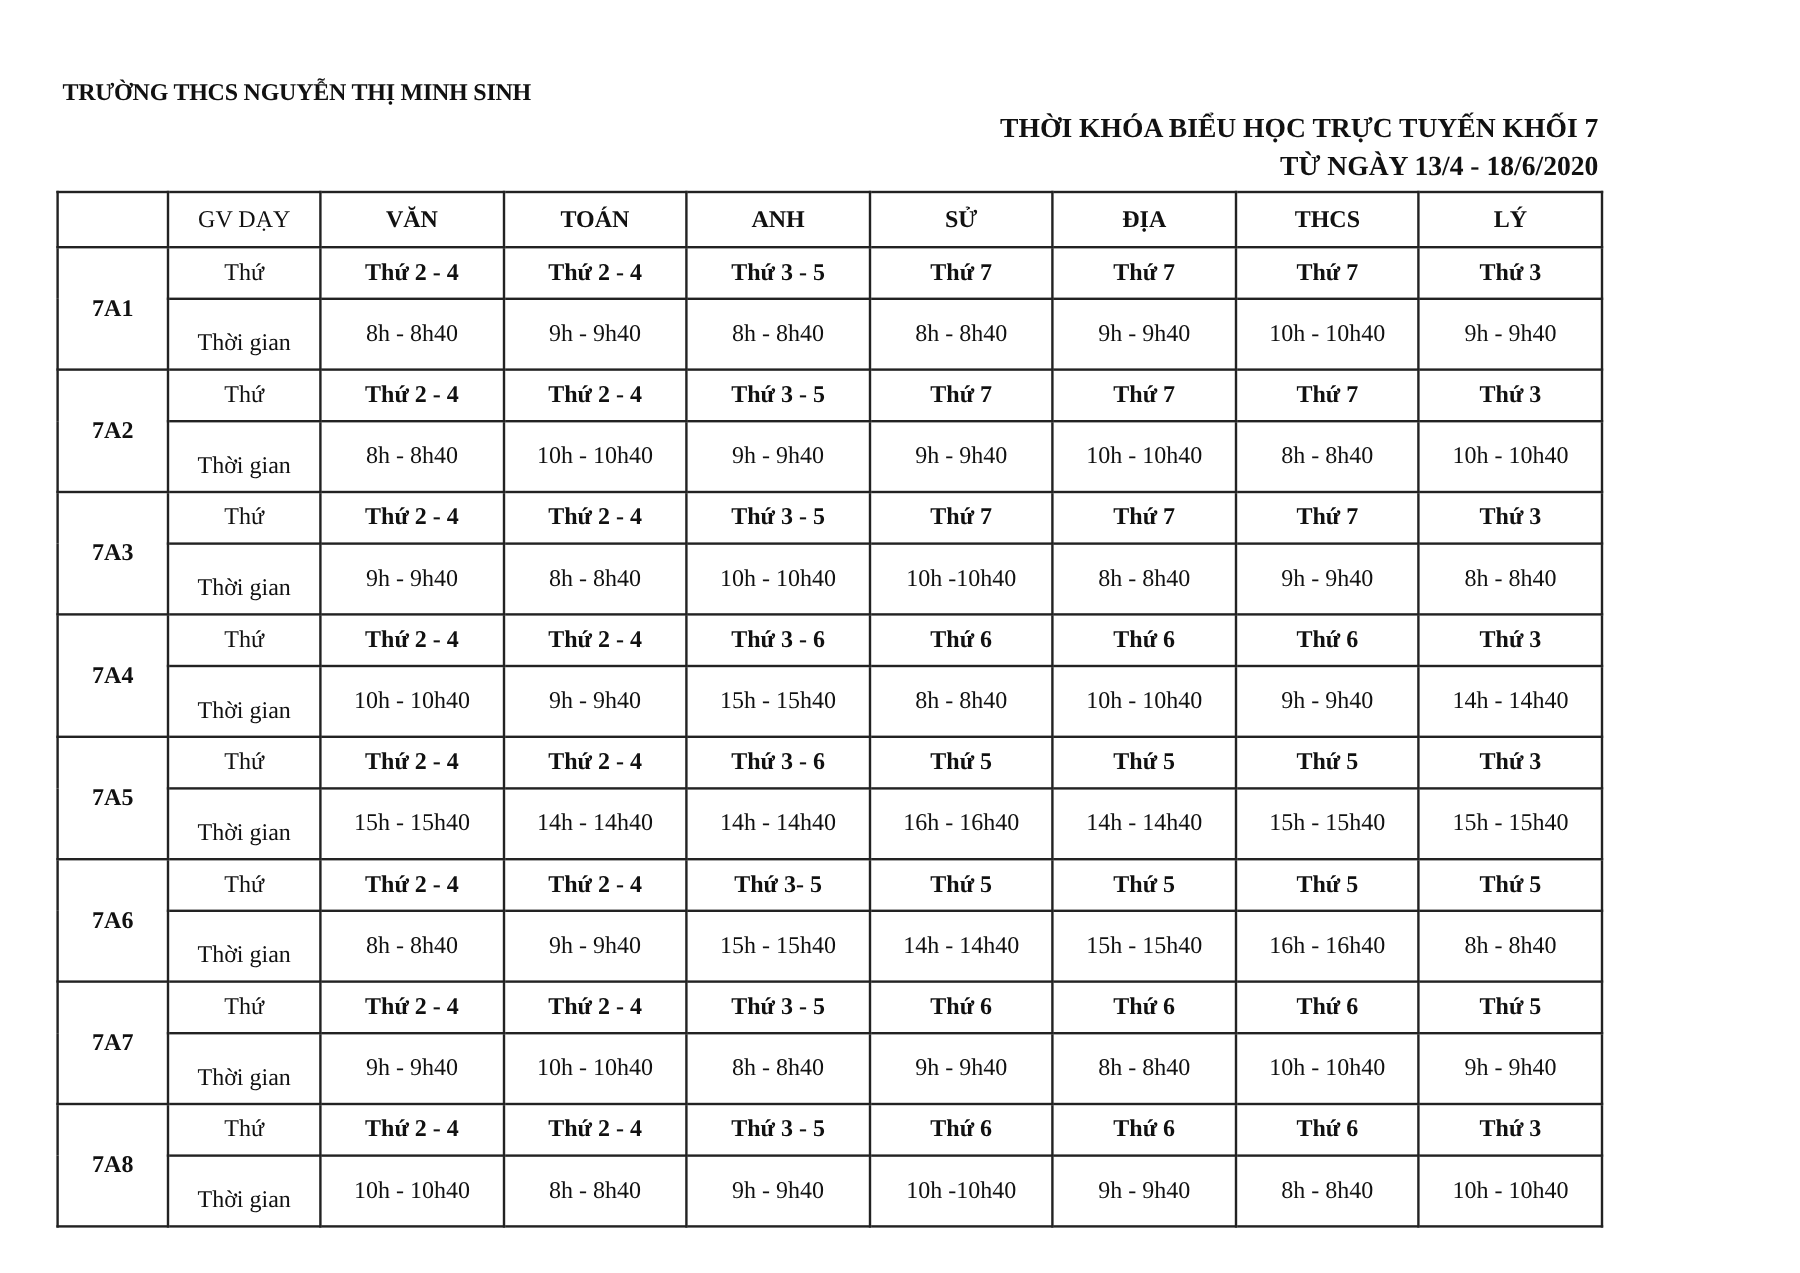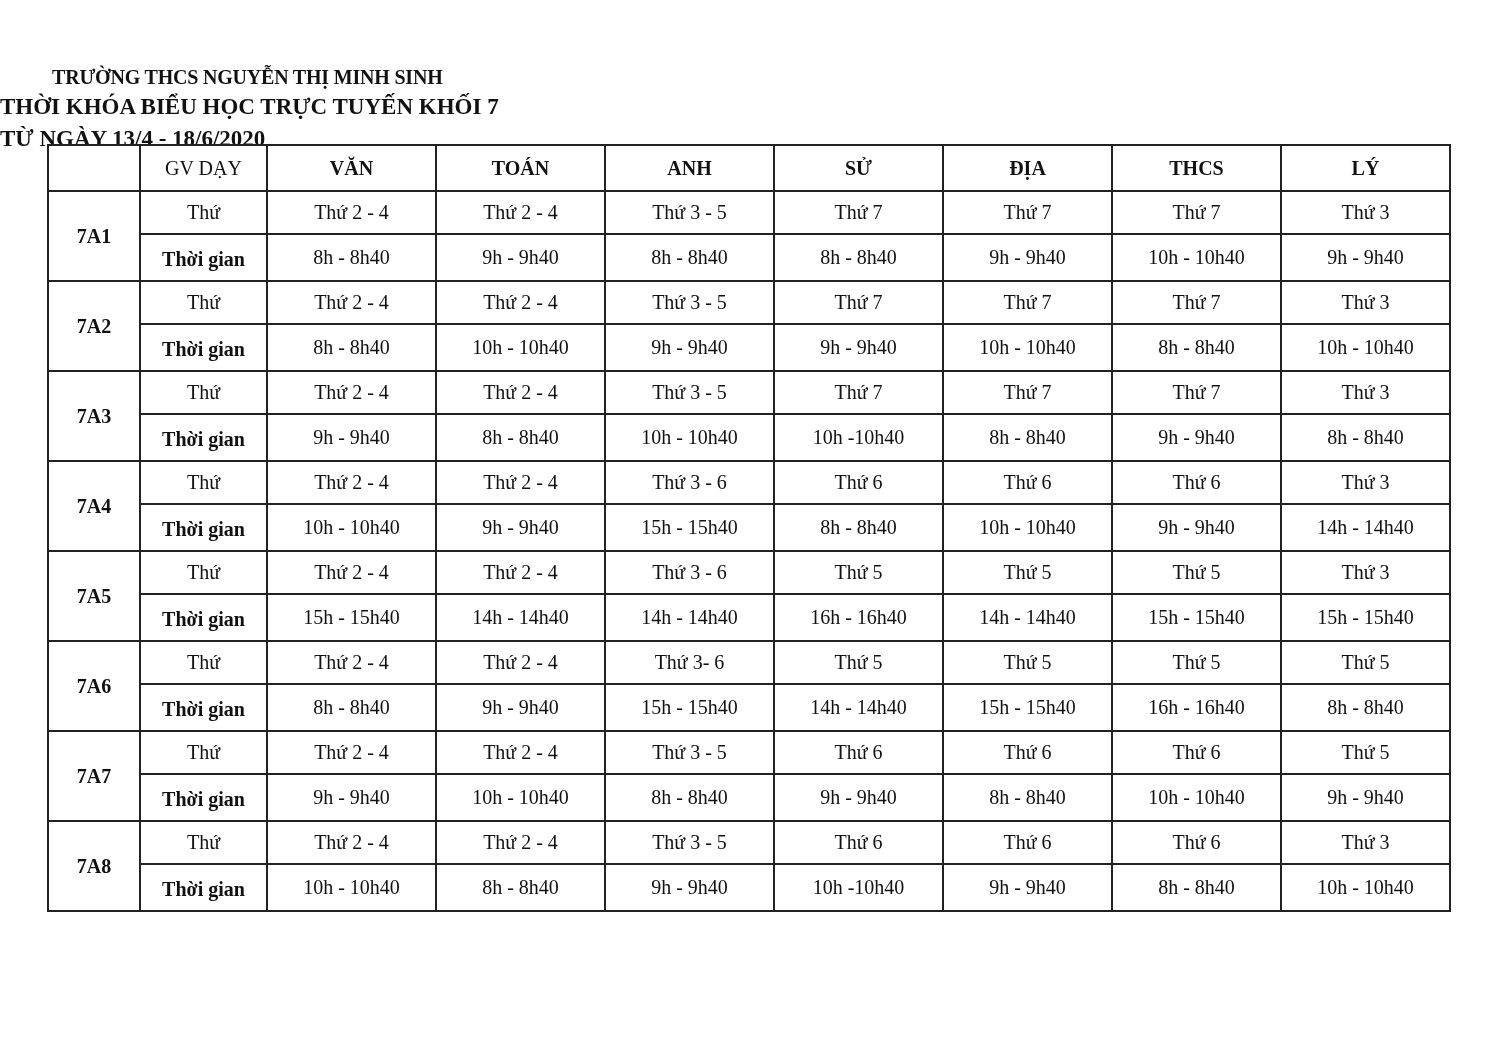--- a/index.html
+++ b/index.html
@@ -1,28 +1,28 @@
 <!DOCTYPE html>
 <html><head>
 <meta charset="utf-8">
 <style>
   html, body { margin:0; padding:0; background:#ffffff; }
   body { width:1500px; height:1061px; position:relative; font-family:"Liberation Serif", serif; color:#111; overflow:hidden; }
   .school { position:absolute; left:52px; top:66px; font-size:20px; font-weight:bold; letter-spacing:-0.2px; }
-  .title { position:absolute; left:0; width:1332px; text-align:left; font-size:23px; font-weight:bold; }
+  .title { position:absolute; left:0; width:1332px; text-align:right; font-size:23px; font-weight:bold; }
   .title.t1 { top:94px; }
   .title.t2 { top:126px; }
-  table.tkb { position:absolute; left:47px; top:144px; border-collapse:collapse; width:1404px; table-layout:fixed; }
+  table.tkb { position:absolute; left:47px; top:159px; border-collapse:collapse; width:1289px; table-layout:fixed; }
   table.tkb td, table.tkb th { border:2px solid #222; height:41px; padding:0; font-size:20px; text-align:center; vertical-align:middle; }
   table.tkb th { font-weight:bold; height:44px; }
   th.gv { font-weight:normal !important; }
   td.cls { font-weight:bold; font-size:20px;margin-top:28px; }
   td.lbl { text-align:left; padding-left:4px; vertical-align:top; padding-top:10px;margin-top:48px; }
-  td.lbl.t { vertical-align:middle; padding-top:4px;font-weight:bold; }
-  td.day { font-weight:normal;border-radius:15px; }
+  td.lbl.t { vertical-align:middle; padding-top:16px; }
+  td.day { font-weight:bold;border-radius:15px; }
 </style>
 </head>
 <body>
 
 <div class="school">TRƯỜNG THCS NGUYỄN THỊ MINH SINH</div>
 <div class="title t1">THỜI KHÓA BIỂU HỌC TRỰC TUYẾN KHỐI 7</div>
 <div class="title t2">TỪ NGÀY 13/4 - 18/6/2020</div>
 
 <table class="tkb">
   <colgroup>
@@ -153,21 +153,21 @@
         <td>16h - 16h40</td>
         <td>14h - 14h40</td>
         <td>15h - 15h40</td>
         <td>15h - 15h40</td>
       </tr>
       <tr>
         <td rowspan="2" class="cls">7A6</td>
         <td class="lbl">Thứ</td>
         <td class="day">Thứ 2 - 4</td>
         <td class="day">Thứ 2 - 4</td>
-        <td class="day">Thứ 3- 6</td>
+        <td class="day">Thứ 3- 5</td>
         <td class="day">Thứ 5</td>
         <td class="day">Thứ 5</td>
         <td class="day">Thứ 5</td>
         <td class="day">Thứ 5</td>
       </tr>
       <tr>
         <td class="lbl t">Thời gian</td>
         <td>8h - 8h40</td>
         <td>9h - 9h40</td>
         <td>15h - 15h40</td>

